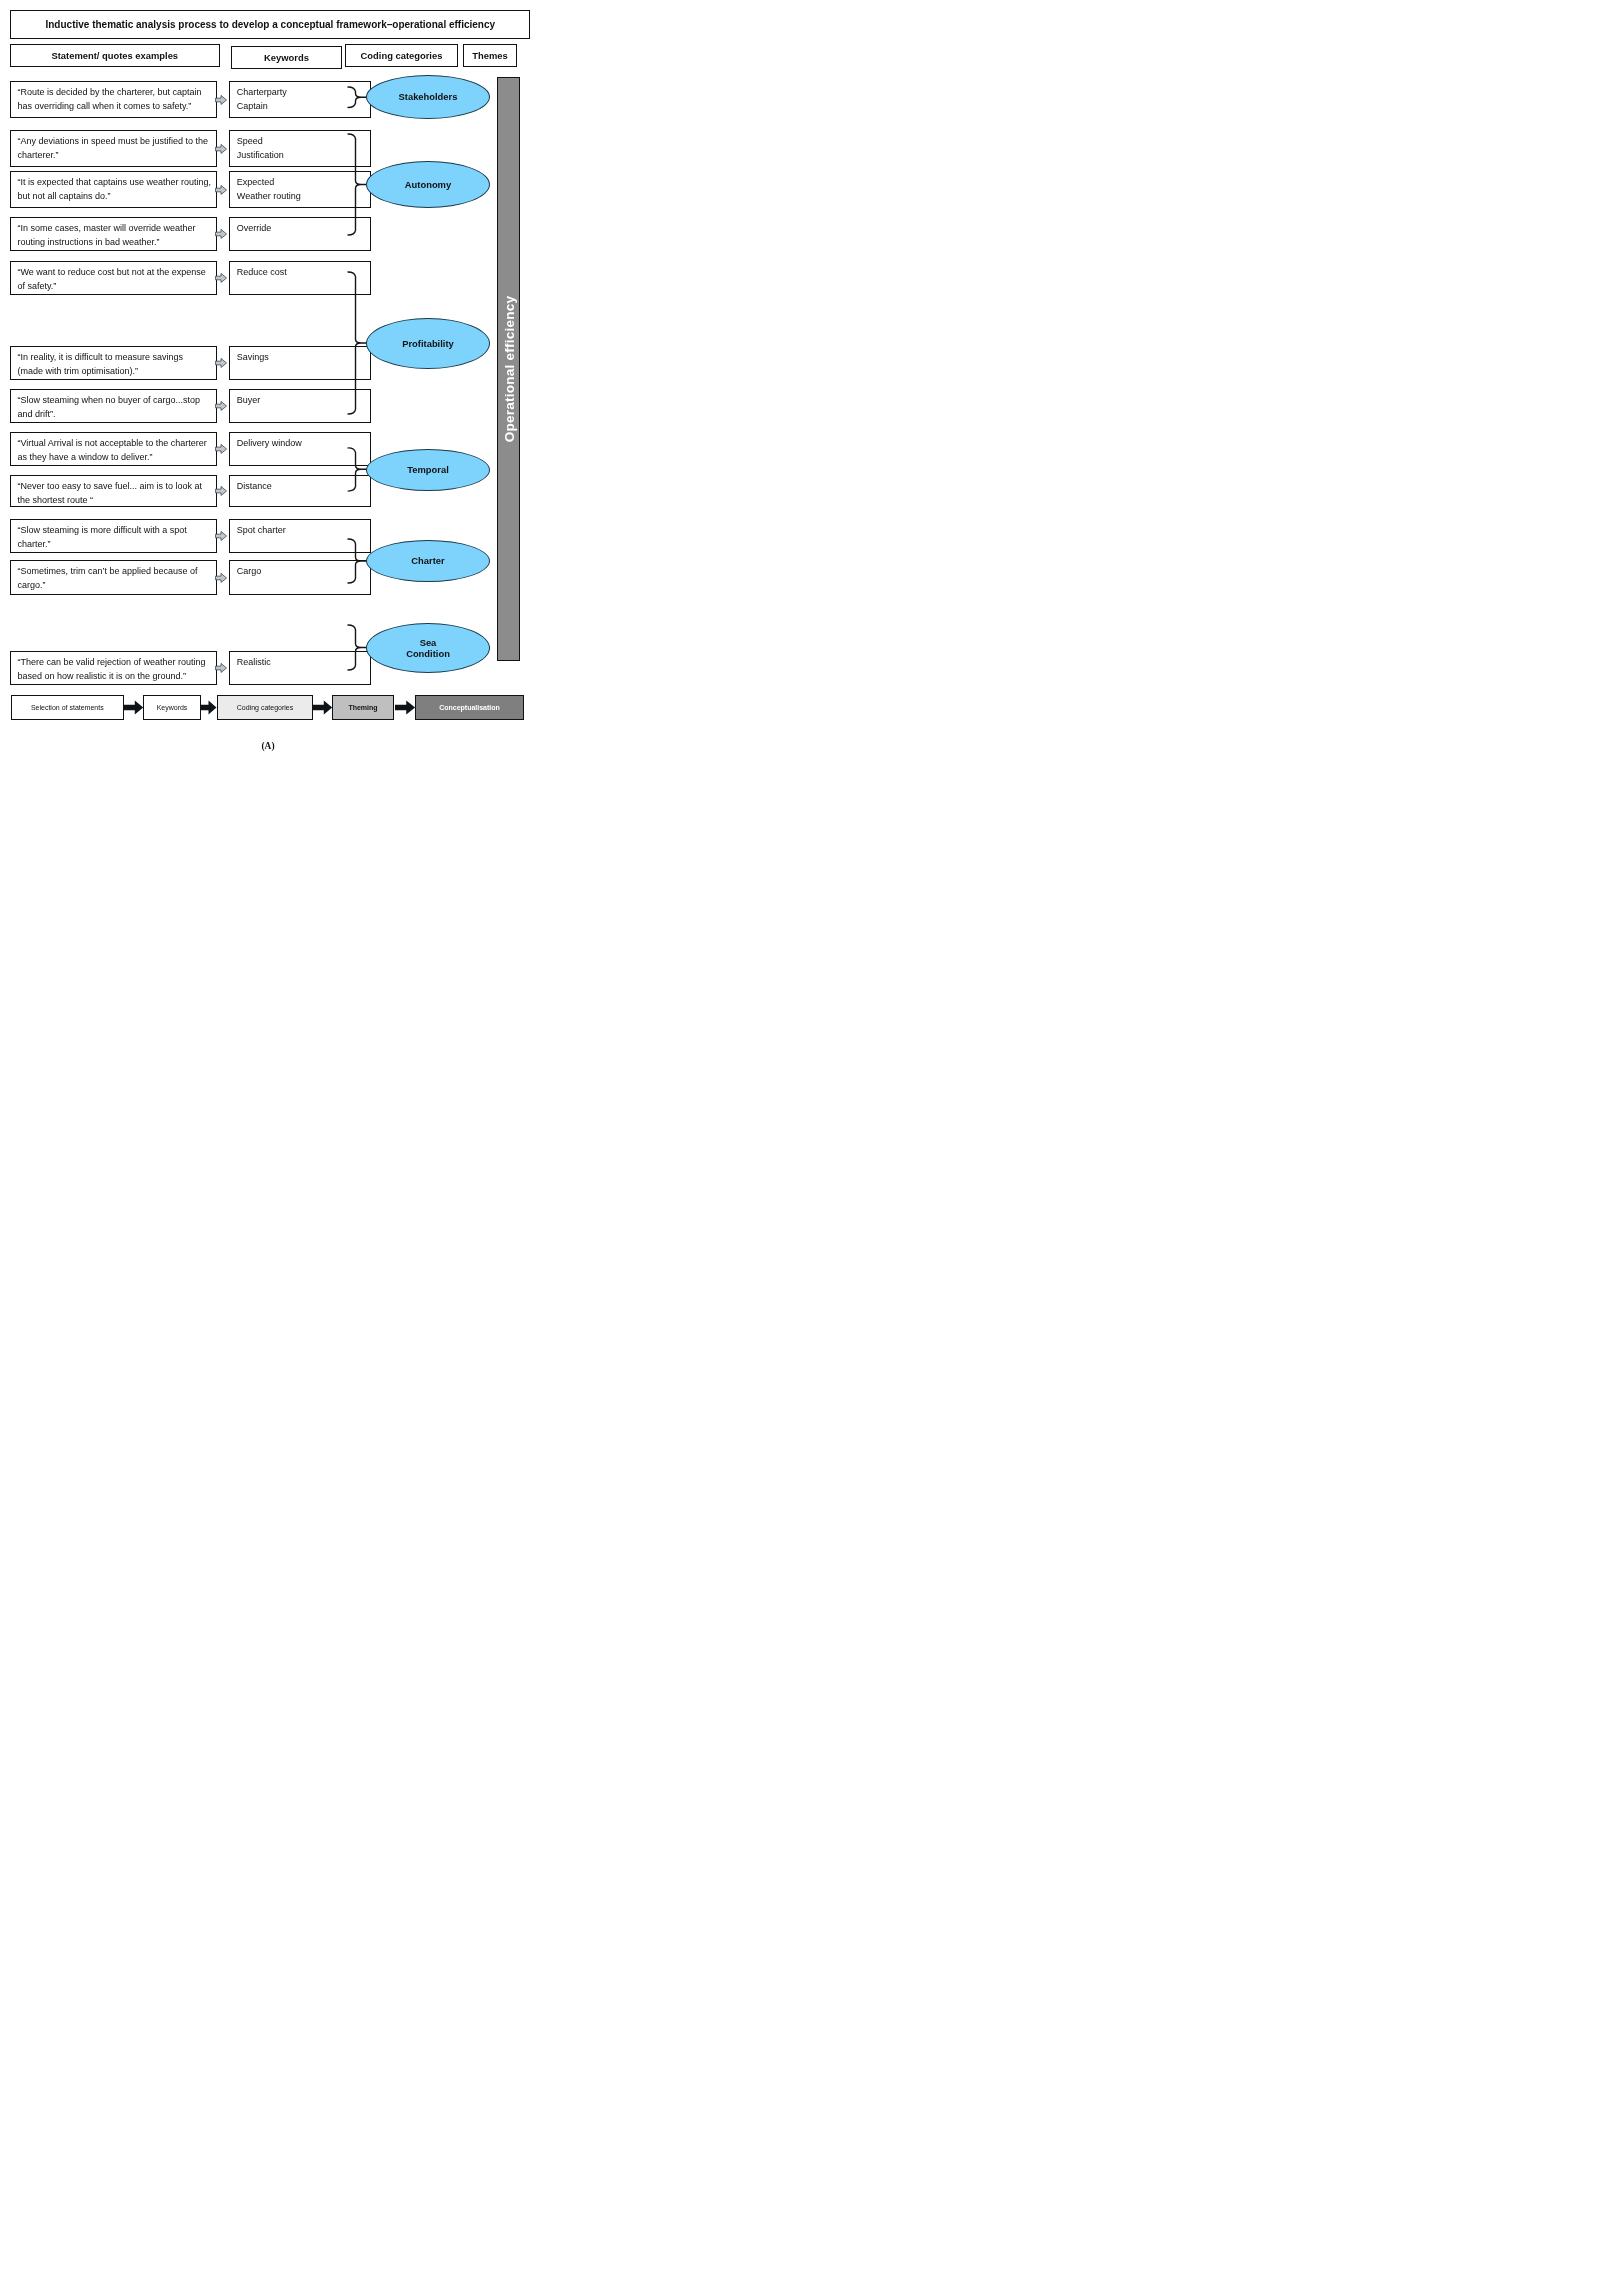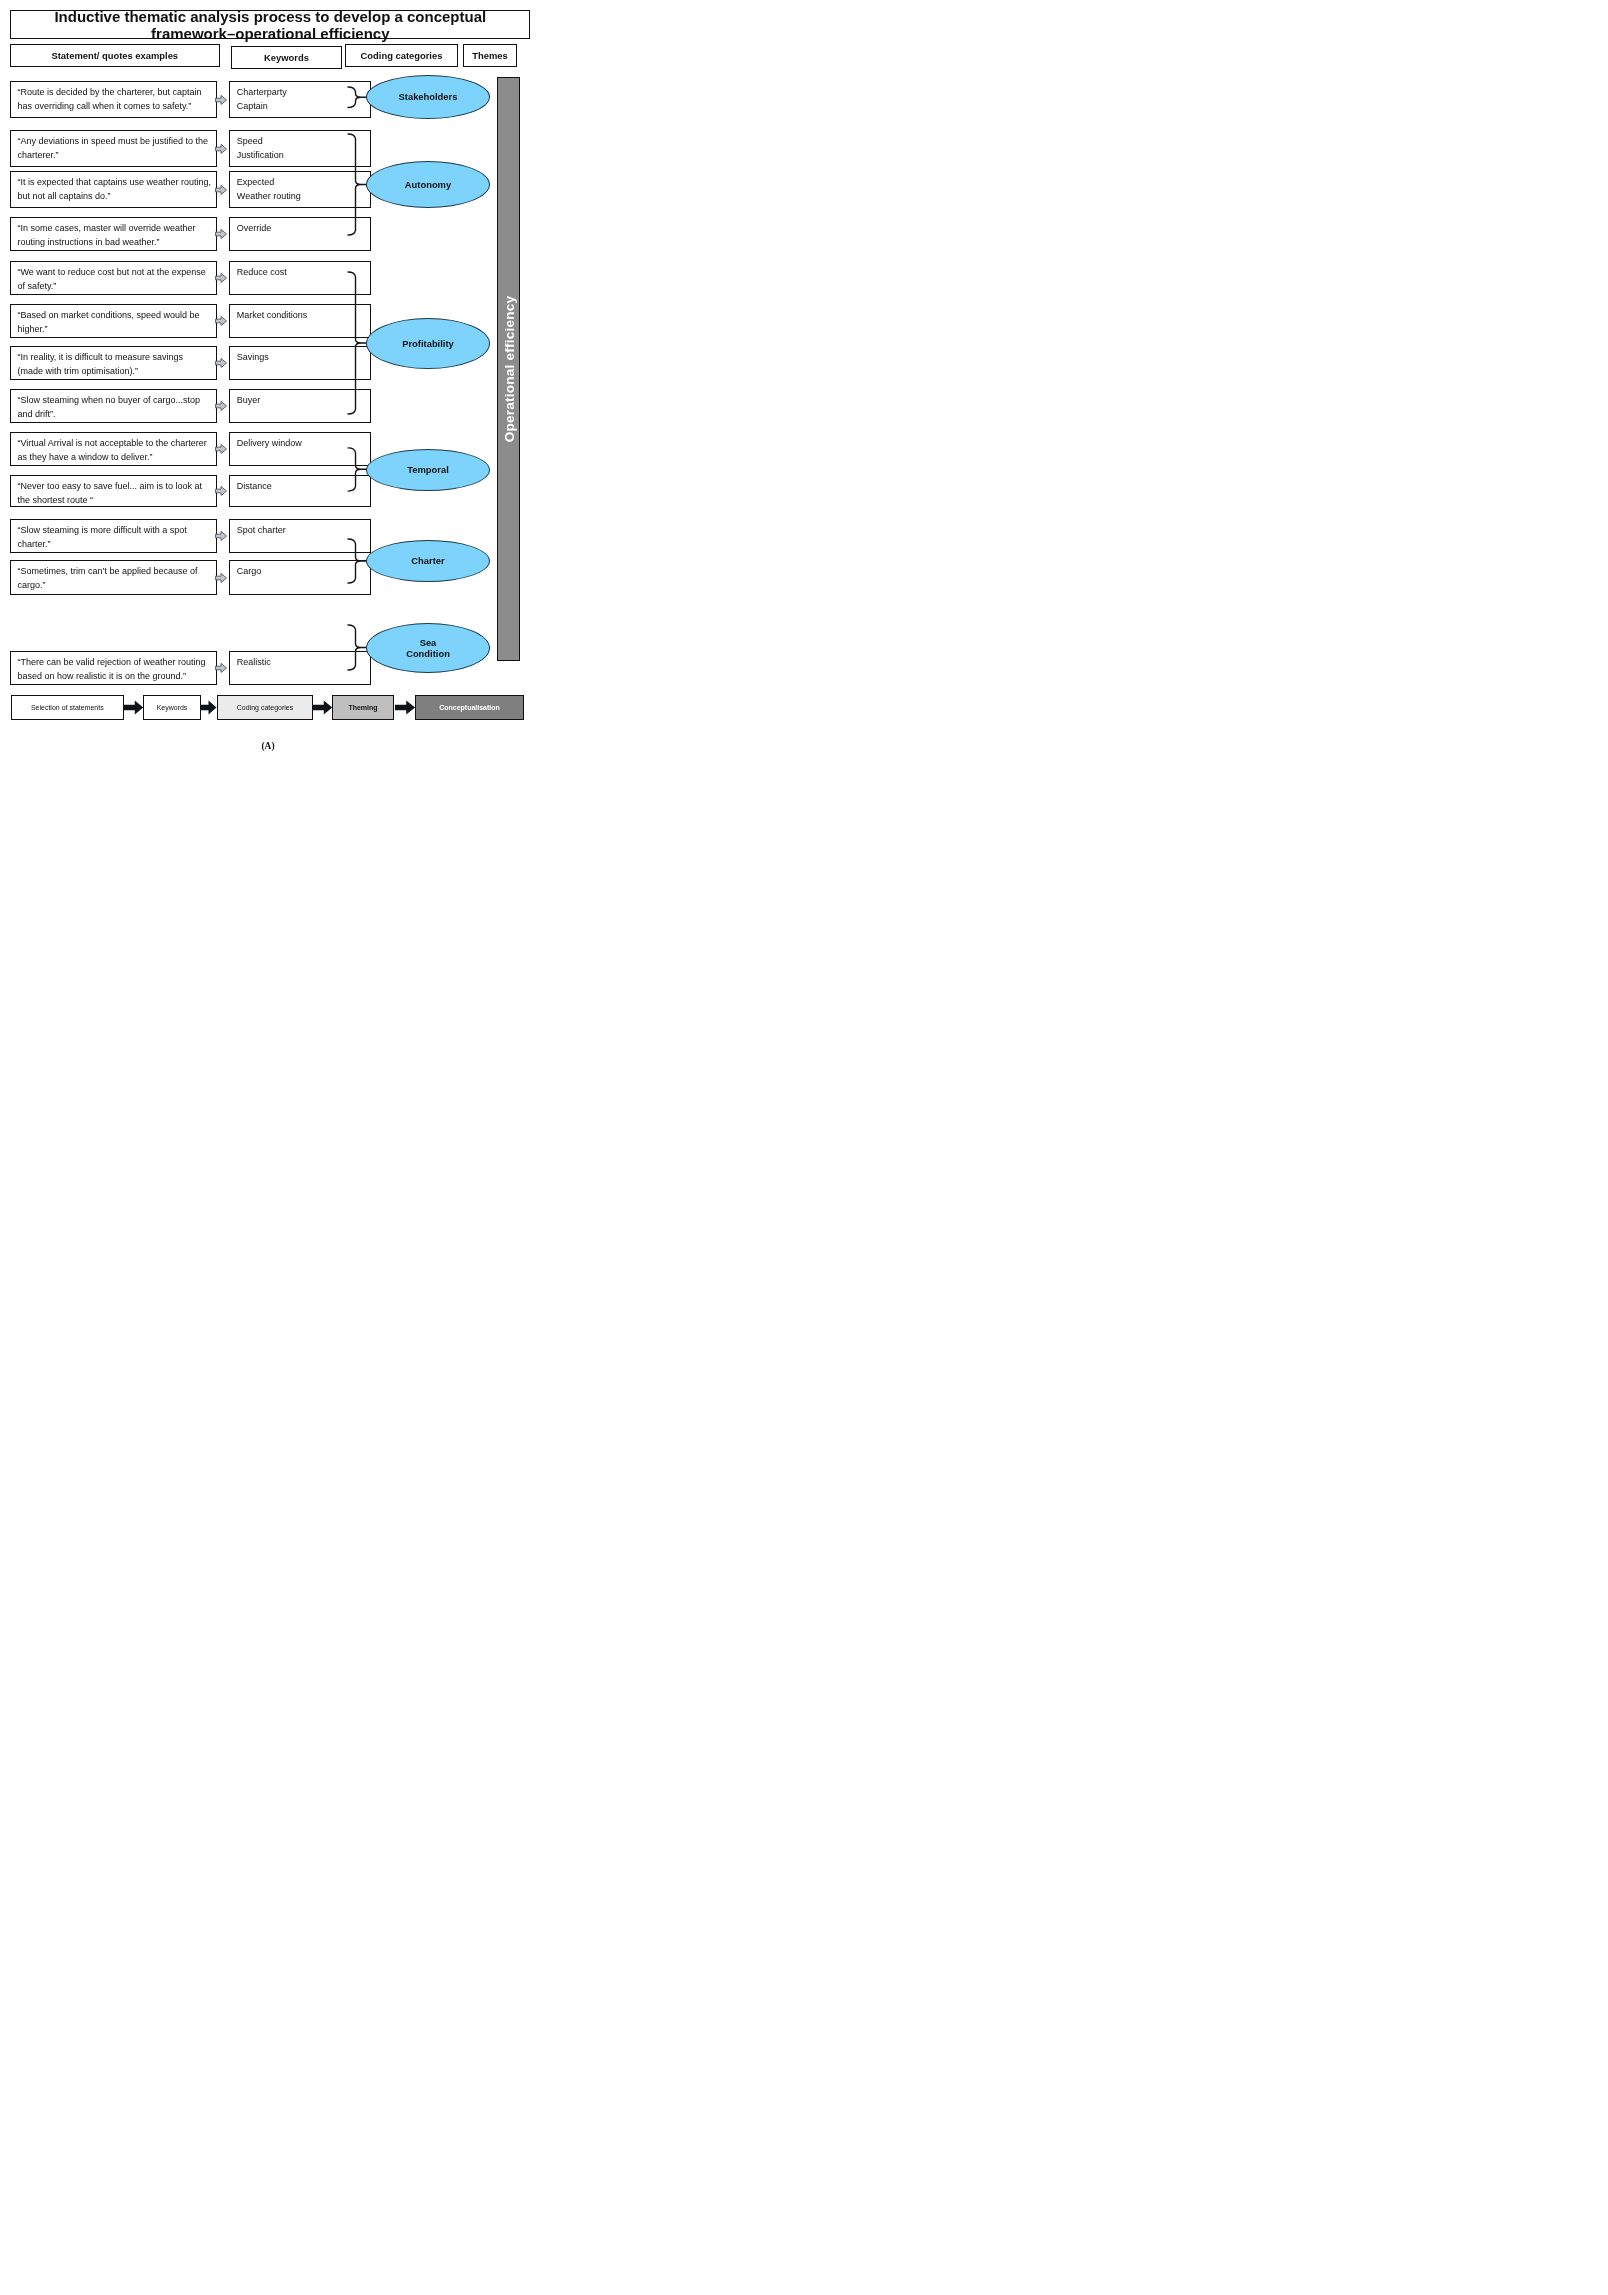--- a/index.html
+++ b/index.html
@@ -5,21 +5,21 @@
   html,body{margin:0;padding:0;background:#ffffff;}
   .canvas{
     position:relative; width:536px; height:765px; background:#ffffff;
     font-family:"Liberation Sans", sans-serif; color:#111;
     overflow:hidden;
   }
   .box{box-sizing:border-box; background:#fff; border:0.9px solid #111;}
   .titlebox{
     position:absolute; left:10.3px; top:10.3px; width:518px; height:27px;
     border:1.4px solid #111; display:flex; align-items:center; justify-content:center;
-    font-size:15px; font-weight:700; text-align:center;
+    font-size:10px; font-weight:700; text-align:center;
   }
   .colhead{
     position:absolute; top:44px; height:23px; border:1.4px solid #111;
     display:flex; align-items:center; justify-content:center;
     font-size:9.4px; font-weight:700; background:#fff; box-sizing:border-box;
   }
   .row{position:absolute; left:9.8px; right:0;}
   .stmt{
     position:absolute; left:0; top:0; bottom:0; width:207px;
     padding:3.3px 4.7px 0 6.6px; font-size:9px; line-height:14px;
@@ -123,30 +123,20 @@
     <div class="stmt box">“We want to reduce cost but not at the expense of safety.”</div>
     <svg class="rarrow" width="12" height="10.3" viewBox="0 0 26 22">
         <polygon points="1,7 13,7 13,1 25,11 13,21 13,15 1,15" fill="#c4c4c4" stroke="#3c4e60" stroke-width="1.8"></polygon>
       </svg>
     <div class="kw box">
       <span class="kwline">Reduce cost</span>
       <span class="kwline"></span>
     </div>
   </div>
 
-  <div class="row" style="top:304px;height:34px;">
-    <div class="stmt box">“Based on market conditions, speed would be higher.”</div>
-    <svg class="rarrow" width="12" height="10.3" viewBox="0 0 26 22">
-        <polygon points="1,7 13,7 13,1 25,11 13,21 13,15 1,15" fill="#c4c4c4" stroke="#3c4e60" stroke-width="1.8"></polygon>
-      </svg>
-    <div class="kw box">
-      <span class="kwline">Market conditions</span>
-      <span class="kwline"></span>
-    </div>
-  </div>
 
   <div class="row" style="top:346px;height:34px;">
     <div class="stmt box">“In reality, it is difficult to measure savings (made with trim optimisation).”</div>
     <svg class="rarrow" width="12" height="10.3" viewBox="0 0 26 22">
         <polygon points="1,7 13,7 13,1 25,11 13,21 13,15 1,15" fill="#c4c4c4" stroke="#3c4e60" stroke-width="1.8"></polygon>
       </svg>
     <div class="kw box">
       <span class="kwline">Savings</span>
       <span class="kwline"></span>
     </div>

